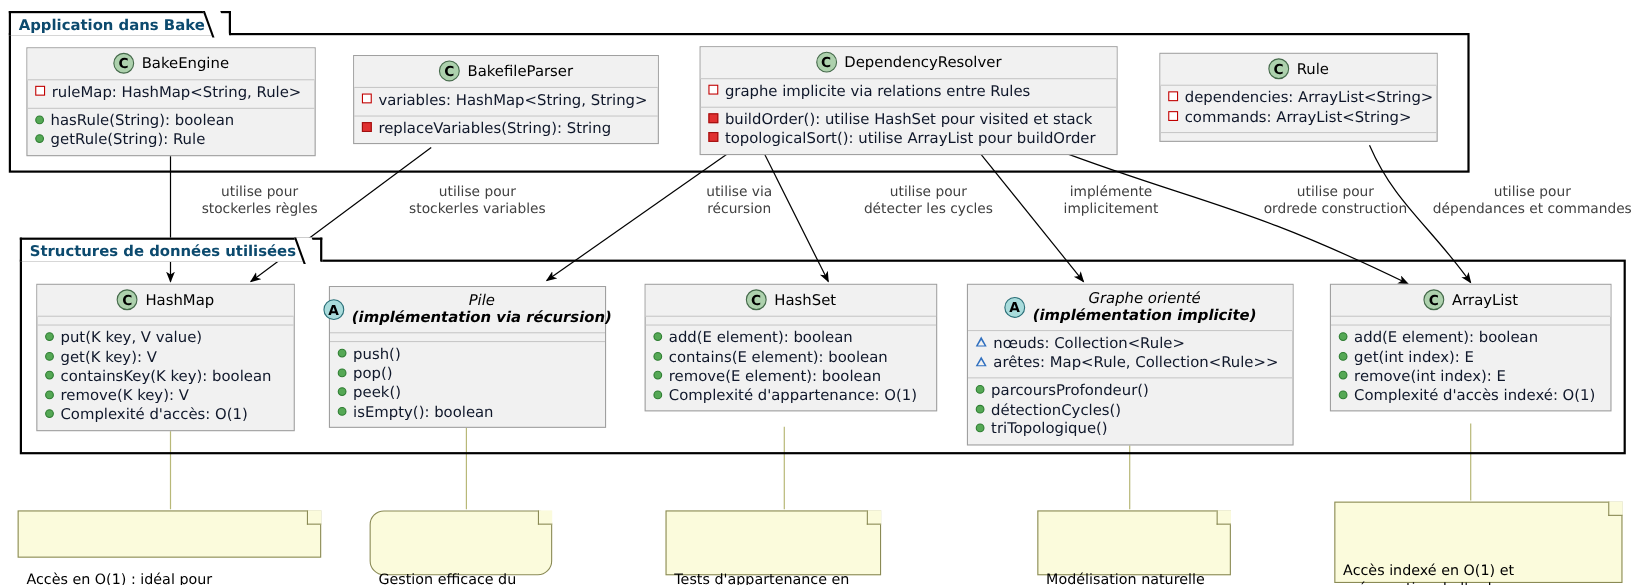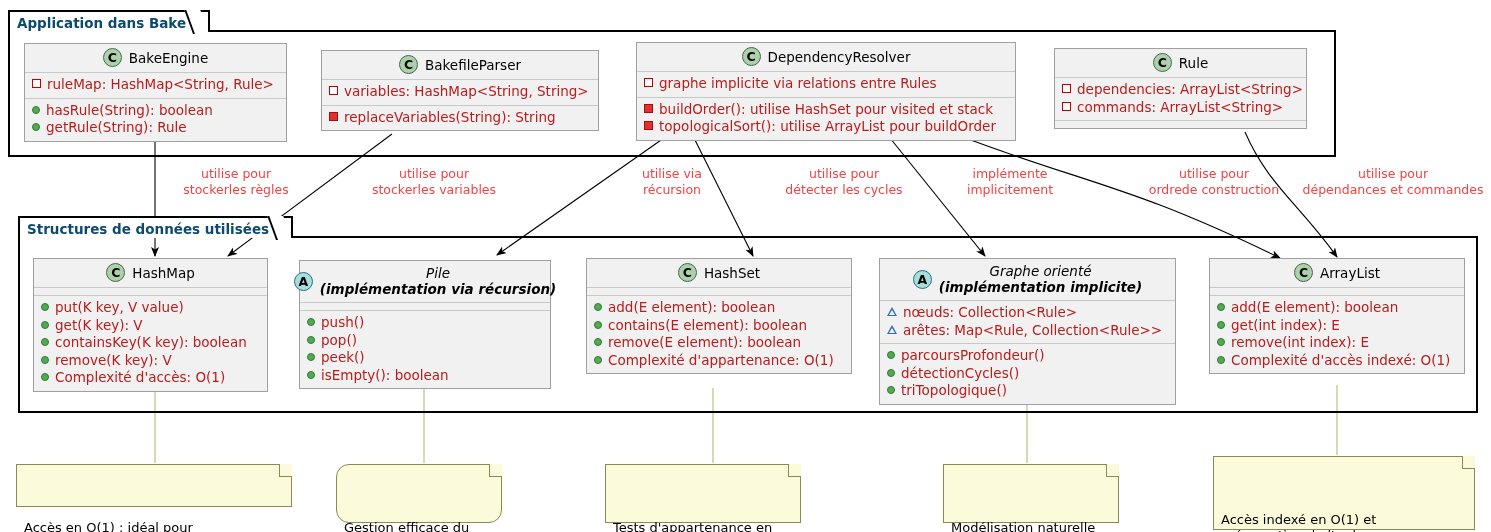--- a/index.html
+++ b/index.html
@@ -24,21 +24,21 @@
   .cls{position:absolute;background:#f1f1f1;border:1px solid #a0a0a0;box-sizing:border-box;
        box-shadow:0 0 0 0 rgba(0,0,0,0);}
   .cls .hdr{display:flex;align-items:center;justify-content:center;gap:7px;
             padding:4px 10px 5px 10px;border-bottom:1px solid #c8c8c8;background:#f1f1f1;}
   .cls .title{font-size:13.5px;color:#000;line-height:16px;text-align:center;white-space:nowrap;}
   .cls .title.abs{font-style:italic;}
   .cls .title.abs .sub{display:block;font-style:italic;font-size:13.5px;font-weight:bold;}
   .sec{padding:3px 8px 4px 7px;border-bottom:1px solid #c8c8c8;}
   .sec:last-child{border-bottom:none;border-radius:12px;}
   .sec.empty{height:7px;padding:0;}
-  .row{display:flex;align-items:baseline;gap:6px;font-size:13.5px;color:#b91c1c;line-height:17.5px;white-space:nowrap;}
+  .row{display:flex;align-items:baseline;gap:6px;font-size:13.5px;color:#0f172a;line-height:17.5px;white-space:nowrap;}
 
   
   .mk{flex:0 0 auto;width:9px;height:9px;position:relative;top:-1px;}
   .mk.priv-field{border:1.5px solid #c00000;background:#fff;box-sizing:border-box;}
   .mk.priv-method{background:#e03030;border:1px solid #a01010;box-sizing:border-box;}
   .mk.pub{width:8px;height:8px;border-radius:50%;background:#55a855;border:1px solid #2e7d32;box-sizing:border-box;}
   .mk.prot{width:0;height:0;background:none;border-left:5px solid transparent;border-right:5px solid transparent;
            border-bottom:9px solid transparent;position:relative;}
   .mk.prot:before{content:"";position:absolute;left:-5px;top:0;width:0;height:0;
                   border-left:5px solid transparent;border-right:5px solid transparent;border-bottom:9px solid #2f6fbf;}
@@ -55,21 +55,21 @@
   
   .note{position:absolute;background:#fbfbdc;border:1px solid #8a8a55;box-sizing:border-box;
         font-size:13px;line-height:16.5px;color:#000;padding:5px 8px 5px 7px;white-space:pre-line;}
   .note .fold{position:absolute;right:-1px;top:-1px;width:12px;height:12px;
               background:#fbfbdc;border-left:1px solid #8a8a55;border-bottom:1px solid #8a8a55;
               box-shadow:none;}
   .note .foldmask{position:absolute;right:-1px;top:-1px;width:0;height:0;
               border-left:12px solid transparent;border-top:12px solid #fff;}
 
   
-  .elabel{position:absolute;font-size:12.5px;line-height:16px;color:#ef4444;text-align:center;white-space:pre-line;}
+  .elabel{position:absolute;font-size:12.5px;line-height:16px;color:#404040;text-align:center;white-space:pre-line;}
 </style>
 </head>
 <body>
 
 <div class="stage">
 
   <svg class="wires" viewBox="0 0 1491 532">
     <defs>
       <marker id="ah" markerWidth="12" markerHeight="12" refX="9" refY="4" orient="auto" markerUnits="userSpaceOnUse">
         <path d="M0,0 L10,4 L0,8 L2.6,4 Z" fill="#000"></path>

